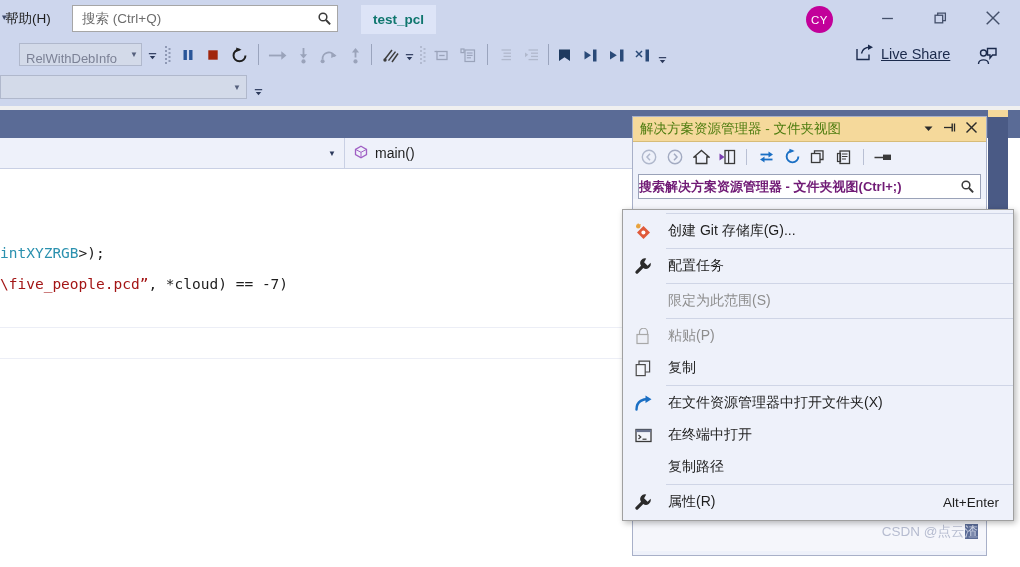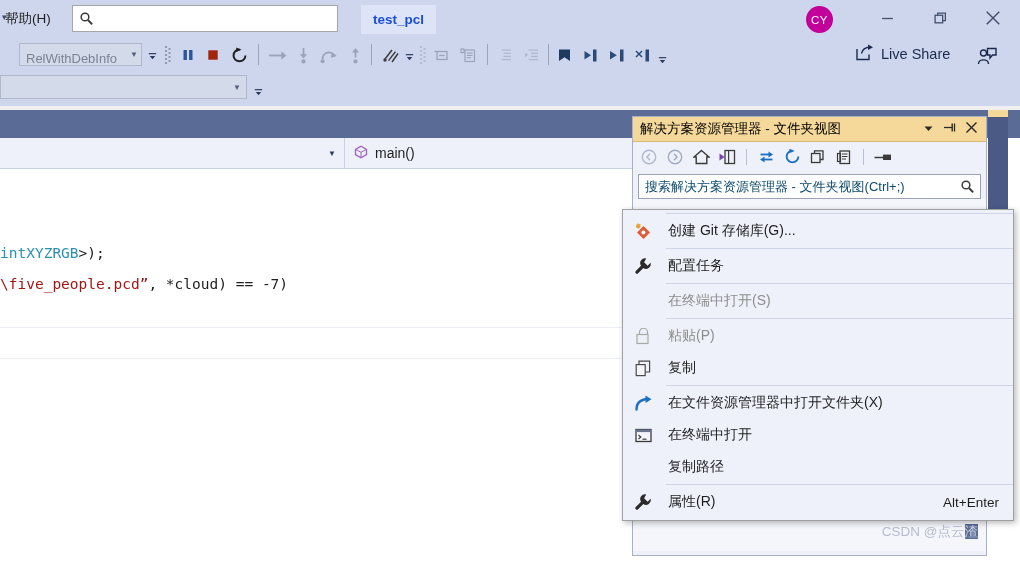--- a/index.html
+++ b/index.html
@@ -34,21 +34,21 @@
     background: #ffffff; border: 1px solid #a6a6a6;
     display: flex; align-items: center;
   }
   .qsearch .ph {
     flex: 1; padding-left: 9px; color: #6d6d6d; font-size: 13.5px;
     white-space: nowrap; overflow: hidden;
   }
   .qsearch .mag { width: 26px; display: flex; align-items: center; justify-content: center; }
   .proj-tab {
     position: absolute; left: 361px; top: 5px; height: 29px;
-    background: #dde4f7; color: #1d4ed8;
+    background: #dde4f7; color: #0f766e;
     display: flex; align-items: center; padding: 8px 12px;
     font-weight: bold; font-size: 13.5px;
   }
   .avatar {
     position: absolute; left: 806px; top: 6px;
     width: 27px; height: 27px; border-radius: 50%;
     background: #c2009a; color: #ffffff;
     display: flex; align-items: center; justify-content: center;
     font-size: 11.5px; letter-spacing: .4px;
   }
@@ -99,21 +99,21 @@
     position: absolute; left: 0px; top: 75px;
     width: 247px; height: 24px;
     background: #d3dae9; border: 1px solid #b0b8cc;
     display: flex; align-items: center; justify-content: flex-end;
   }
   .find-combo .cc { width: 18px; text-align: center; font-size: 8px; color: #55607d; }
 
   .liveshare {
     position: absolute; left: 855px; top: 44px;
     display: flex; align-items: center; gap: 7px;
-    color: #1b2a4c; font-size: 14.5px;
+    color: #1b2a4c; font-size: 14.5px; text-decoration: underline;
   }
 
   
   .darkband {
     position: absolute; left: 0; top: 110px; width: 1020px; height: 28px;
     background: #5a6b96;
   }
 
   
   .editor {
@@ -156,36 +156,36 @@
     width: 355px; height: 440px;
     background: #eef1fa;
     border: 1px solid #a8b0c8;
   }
   .se-title {
     position: relative; height: 25px; background: #f5d99b;
     display: flex; align-items: center;
     border-bottom: 1px solid #d7bc78;
   }
   .se-title .txt {
-    padding-left: 7px; font-size: 13.5px; color: #000000; white-space: nowrap;
+    padding-left: 7px; font-size: 13.5px; color: #4d7c0f; white-space: nowrap;
   }
   .se-title .tbtns { margin-left: auto; display: flex; align-items: center; gap: 9px; padding-right: 8px; color: #2a2a2a; }
   .se-toolbar {
     height: 29px; display: flex; align-items: center; gap: 4px;
     padding-left: 5px; background: #eef1fa;
   }
   .se-tb-sep { width: 1px; height: 16px; background: #b9c0d4; margin: 0 4px; }
   .se-search {
     margin: 3px 5px 0 5px; height: 25px;
     background: #ffffff; border: 1px solid #9aa2b8;
     display: flex; align-items: center;
   }
   .se-search .ph {
-    flex: 1; padding-left: 6px; color: #0c4a6e; font-size: 13px;
-    white-space: nowrap; overflow: hidden;
+    flex: 1; color: #701a75; font-size: 13px;
+    white-space: nowrap; overflow: hidden; font-weight: bold;
   }
   .se-search .mag { width: 26px; display: flex; align-items: center; justify-content: center; }
   .se-body { position: relative; flex: 1; background: #f5f6fb; height: 352px; }
   .watermark {
     position: absolute; right: 8px; bottom: 10px;
     color: #b6bcd0; font-size: 13.5px; white-space: nowrap;
   }
   .watermark .hl { background: #5a6b96; color: #cdd3e4; }
 
   
@@ -236,20 +236,21 @@
 </style>
 </head>
 <body>
 
 <div id="app">
 
   <div class="titlebar">
     <div class="menu-help">帮助(H)</div>
 
     <div class="qsearch">
+      <div class="ph">搜索 (Ctrl+Q)</div>
       <div class="mag">
         <svg width="15" height="15" viewBox="0 0 16 16">
             <circle cx="6.4" cy="6.4" r="4.1" fill="none" stroke="#3a3a3a" stroke-width="1.6"></circle>
             <line x1="9.6" y1="9.6" x2="14" y2="14.3" stroke="#3a3a3a" stroke-width="2.1"></line>
           </svg>
       </div>
     </div>
 
     <div class="proj-tab">test_pcl</div>
 
@@ -659,21 +660,21 @@
           <div class="gutter">
             <svg width="18" height="18" viewBox="0 0 18 18">
               <path d="M12.2 1.4 a4.8 4.8 0 0 0 -5.2 7.3 L1.8 13.9 a1.6 1.6 0 0 0 2.3 2.3 l5.2 -5.2 a4.8 4.8 0 0 0 7.3 -5.2 L13.6 8.8 10.1 5.3 Z" fill="#2a2a2a"></path>
             </svg>
           </div>
           <div class="lbl">配置任务</div>
         </div>
         <div class="ctxsep"></div>
         <div class="ctxitem disabled">
           <div class="gutter"></div>
-          <div class="lbl">在终端中打开(S)</div>
+          <div class="lbl">限定为此范围(S)</div>
         </div>
         <div class="ctxsep"></div>
         <div class="ctxitem disabled">
           <div class="gutter">
             <svg width="17" height="17" viewBox="0 0 17 17">
               <rect x="2" y="6.5" width="11" height="9" fill="#edeff6" stroke="#a8a8a8" stroke-width="1.2"></rect>
               <path d="M4.5 6.5 L4.5 4.2 a4 4 0 0 1 8 0 L12.5 6.5" fill="none" stroke="#a8a8a8" stroke-width="1.2"></path>
             </svg>
           </div>
           <div class="lbl">粘贴(P)</div>

